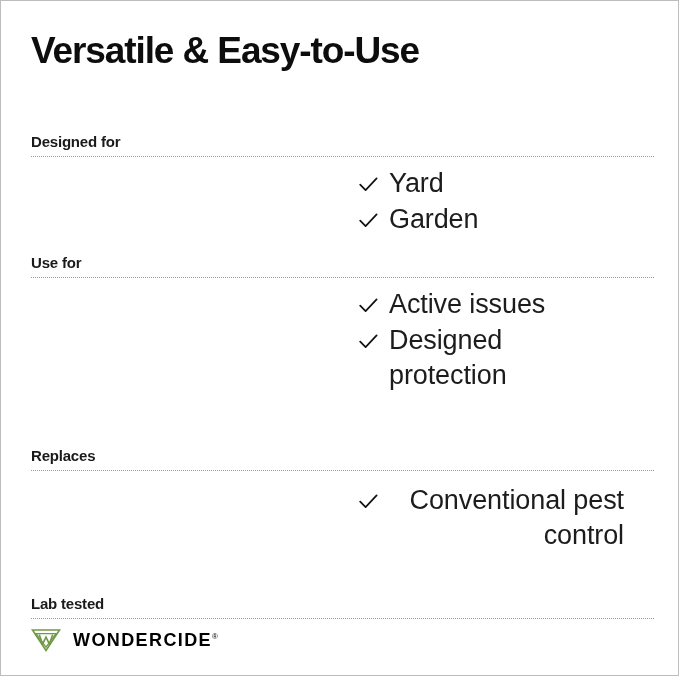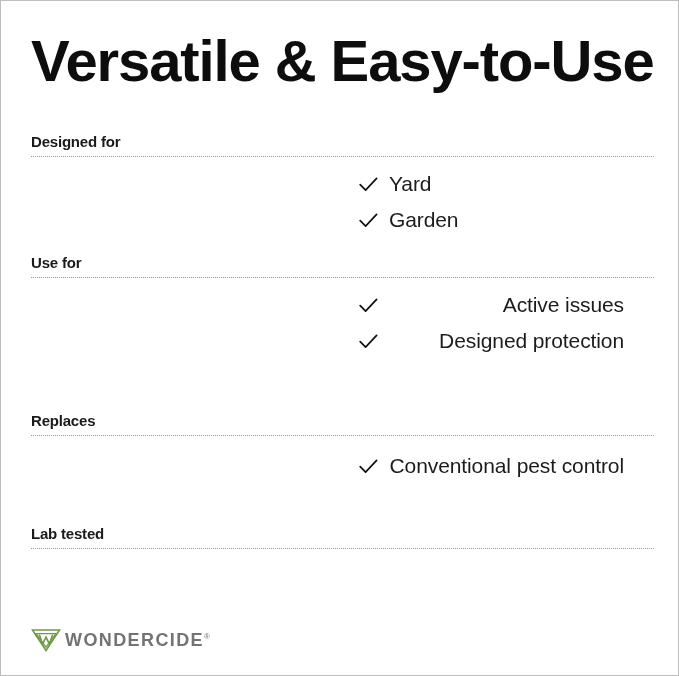--- a/index.html
+++ b/index.html
@@ -27,21 +27,21 @@
     left: 30px;
     top: 0;
     right: 22px;
     bottom: 0;
   }
 
   .page-title {
     position: absolute;
     left: 0;
     top: 31px;
-    font-size: 58px;
+    font-size: 37px;
     font-weight: bold;
     letter-spacing: -1.1px;
     color: #0d0d0d;
     line-height: 1.0;
     white-space: nowrap;
   }
 
   .sections {
     position: absolute;
     left: 0;
@@ -86,55 +86,55 @@
     font-size: 21px;
     line-height: 35px;
     text-align: left;
   }
 
   .check-icon svg { display: block; margin-top: 11px; }
 
   .item-label {
     flex: 0 0 auto;
     width: 235px;
-    font-size: 21px;
+    font-size: 27px;
     color: #1c1c1c;
     line-height: 35px;
     letter-spacing: -0.1px;
   }
 
   
   .section.s0 .section-items { padding-bottom: 6px; }
   .section.s1 { margin-top: 11px; }
-  .section.s1 .section-items { padding-bottom: 42px; text-align: right; }
+  .section.s1 .section-items { padding-bottom: 42px; }
   .section.s2 { margin-top: 12px; }
   .section.s2 .section-items { padding-top: 12px; padding-bottom: 30px; text-align: right; }
   .section.s3 { margin-top: 12px; }
   .section.s3 .section-items { padding-top: 16px; }
 
   .logo {
     position: absolute;
     left: 0;
     top: 627px;
     display: flex;
     align-items: center;
   }
 
   .logo-mark {
     width: 30px;
     height: 24px;
     display: block;
   }
 
   .logo-word {
-    margin-left: 4px;
+    margin-left: 12px;
     font-size: 18px;
     font-weight: bold;
     letter-spacing: 1.4px;
-    color: #737373;
+    color: #000000;
     line-height: 1;
     position: relative;
   }
 
   .logo-tm {
     font-size: 8px;
     vertical-align: super;
     letter-spacing: 0;
     font-weight: normal;
   }

